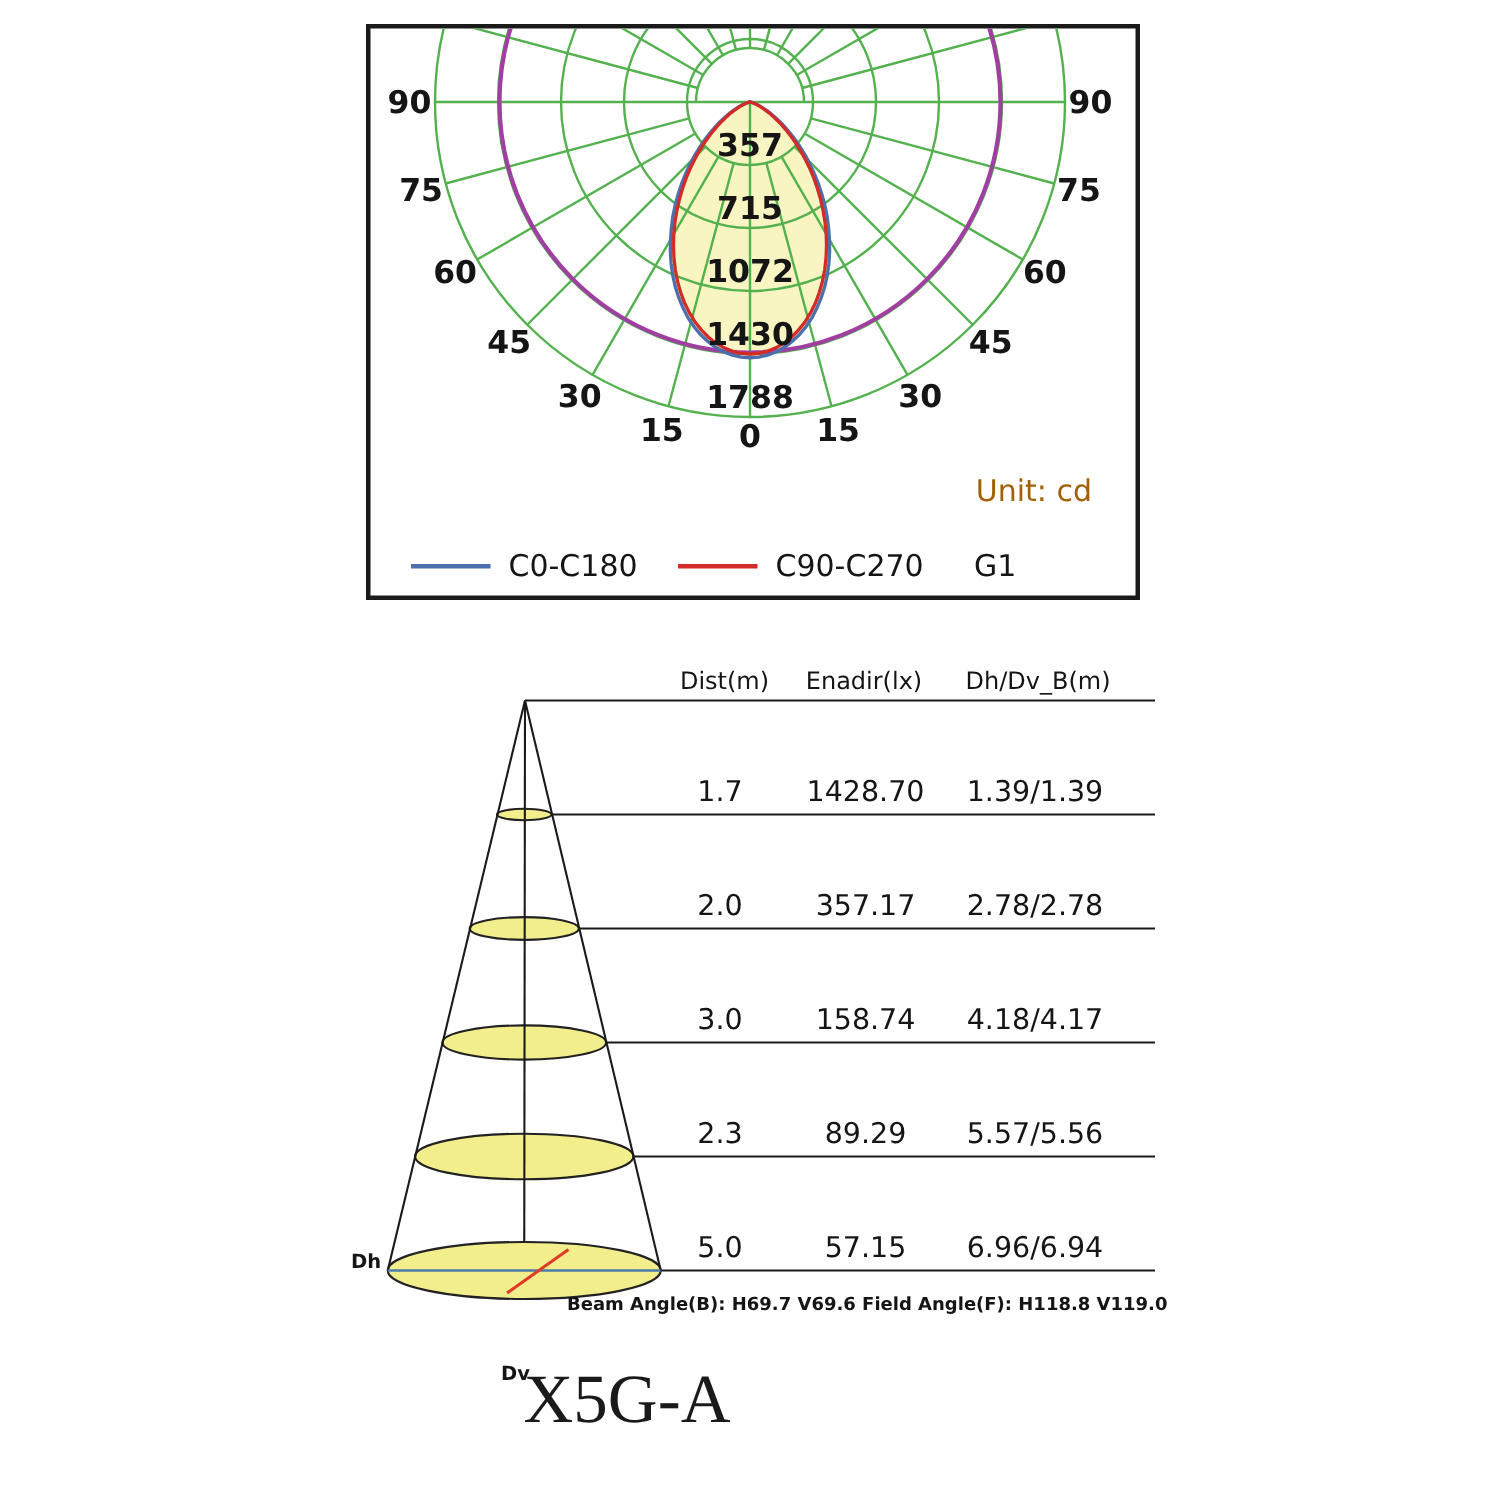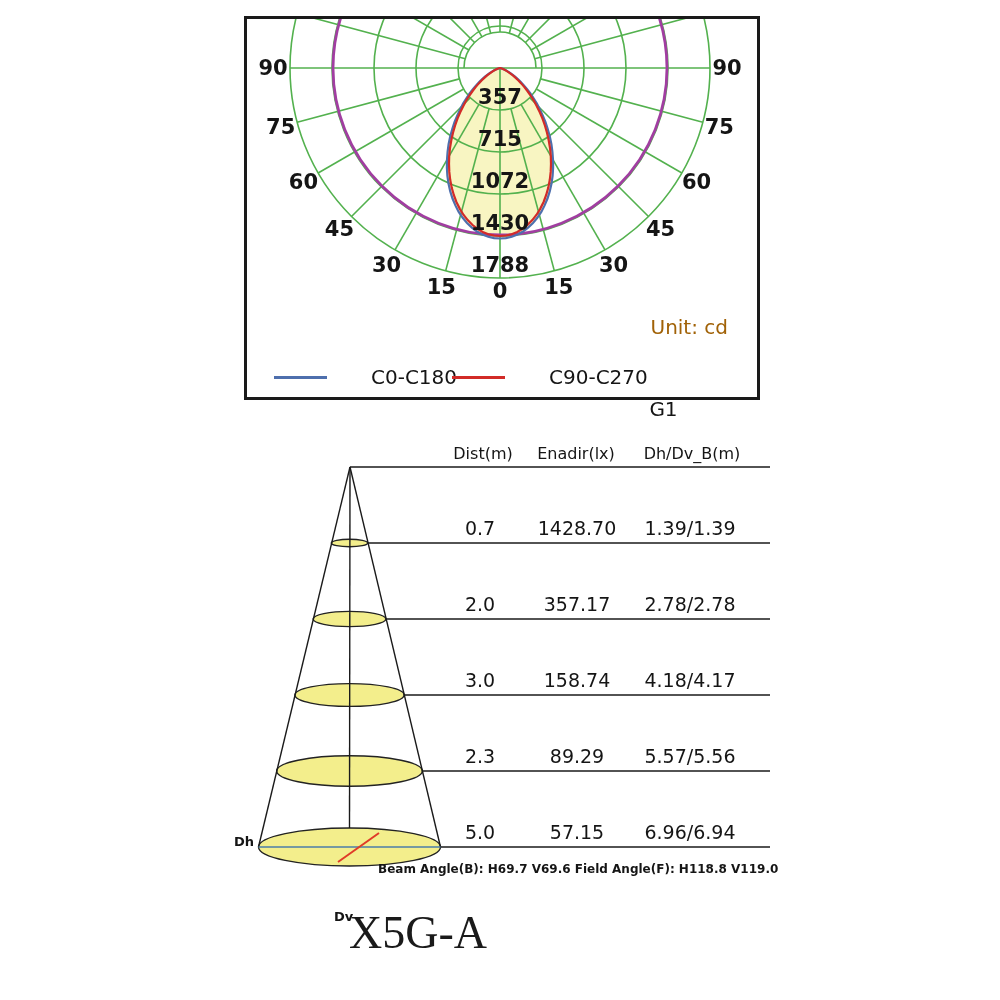--- a/index.html
+++ b/index.html
@@ -4,21 +4,21 @@
 <style>
   html,body{margin:0;padding:0;background:#ffffff;}
   #page{position:relative;width:1000px;height:1000px;background:#fff;overflow:hidden;
         font-family:"DejaVu Sans",sans-serif;color:#151515;}
   
   #polar-box{position:absolute;left:244px;top:16px;width:510px;height:378px;
              border:3px solid #1a1a1a;background:#fff;}
   #polar-svg{position:absolute;left:0;top:0;}
   #unit-label{position:absolute;right:29px;top:296px;font-size:20px;color:#a16207;white-space:nowrap;}
   .legend{position:absolute;left:0;top:346px;width:510px;height:24px;}
-  .leg-item{position:absolute;height:24px;display:flex;align-items:center;gap:32px;}
+  .leg-item{position:absolute;height:24px;display:flex;align-items:center;}
   .leg-line{display:inline-block;width:53px;height:3px;margin-right:12px;}
   .leg-label{font-size:20px;color:#151515;}
   #leg-0{left:27px;} #leg-1{left:205px;} #leg-2{left:384px;flex-direction:column;}
   
   #cone-svg{position:absolute;left:240px;top:455px;}
   .hdr{position:absolute;top:443px;height:22px;line-height:22px;font-size:16px;
        transform:translateX(-50%);white-space:nowrap;}
   #hdr-0{left:483px;} #hdr-1{left:576px;} #hdr-2{left:692px;}
   .row-cell{position:absolute;height:25px;line-height:25px;font-size:19px;
             transform:translateX(-50%);white-space:nowrap;}
@@ -129,21 +129,21 @@
         <line x1="110" y1="12" x2="109.5" y2="373"></line>
       </g>
       <line x1="18.5" y1="392" x2="200.5" y2="392" stroke="#4b7ca8" stroke-width="1.6"></line>
       <line x1="139" y1="378" x2="98" y2="407" stroke="#e03a28" stroke-width="2"></line>
     </svg>
 
   <span class="hdr" id="hdr-0">Dist(m)</span>
   <span class="hdr" id="hdr-1">Enadir(lx)</span>
   <span class="hdr" id="hdr-2">Dh/Dv_B(m)</span>
 
-  <span class="row-cell rowy-1 col-dist">0.7</span>
+  <span class="row-cell rowy-1 col-dist">1.7</span>
   <span class="row-cell rowy-1 col-lux">1428.70</span>
   <span class="row-cell rowy-1 col-dhdv">1.39/1.39</span>
 
   <span class="row-cell rowy-2 col-dist">2.0</span>
   <span class="row-cell rowy-2 col-lux">357.17</span>
   <span class="row-cell rowy-2 col-dhdv">2.78/2.78</span>
 
   <span class="row-cell rowy-3 col-dist">3.0</span>
   <span class="row-cell rowy-3 col-lux">158.74</span>
   <span class="row-cell rowy-3 col-dhdv">4.18/4.17</span>

